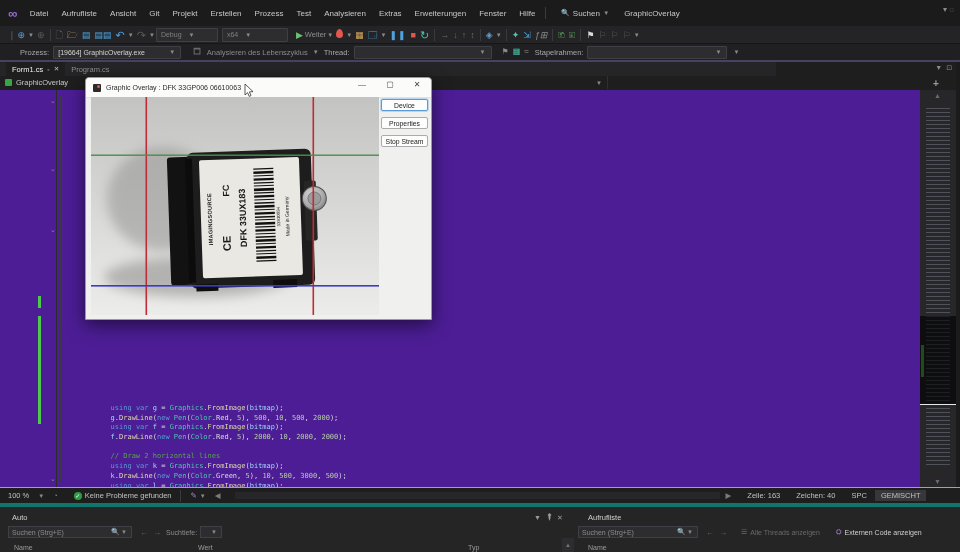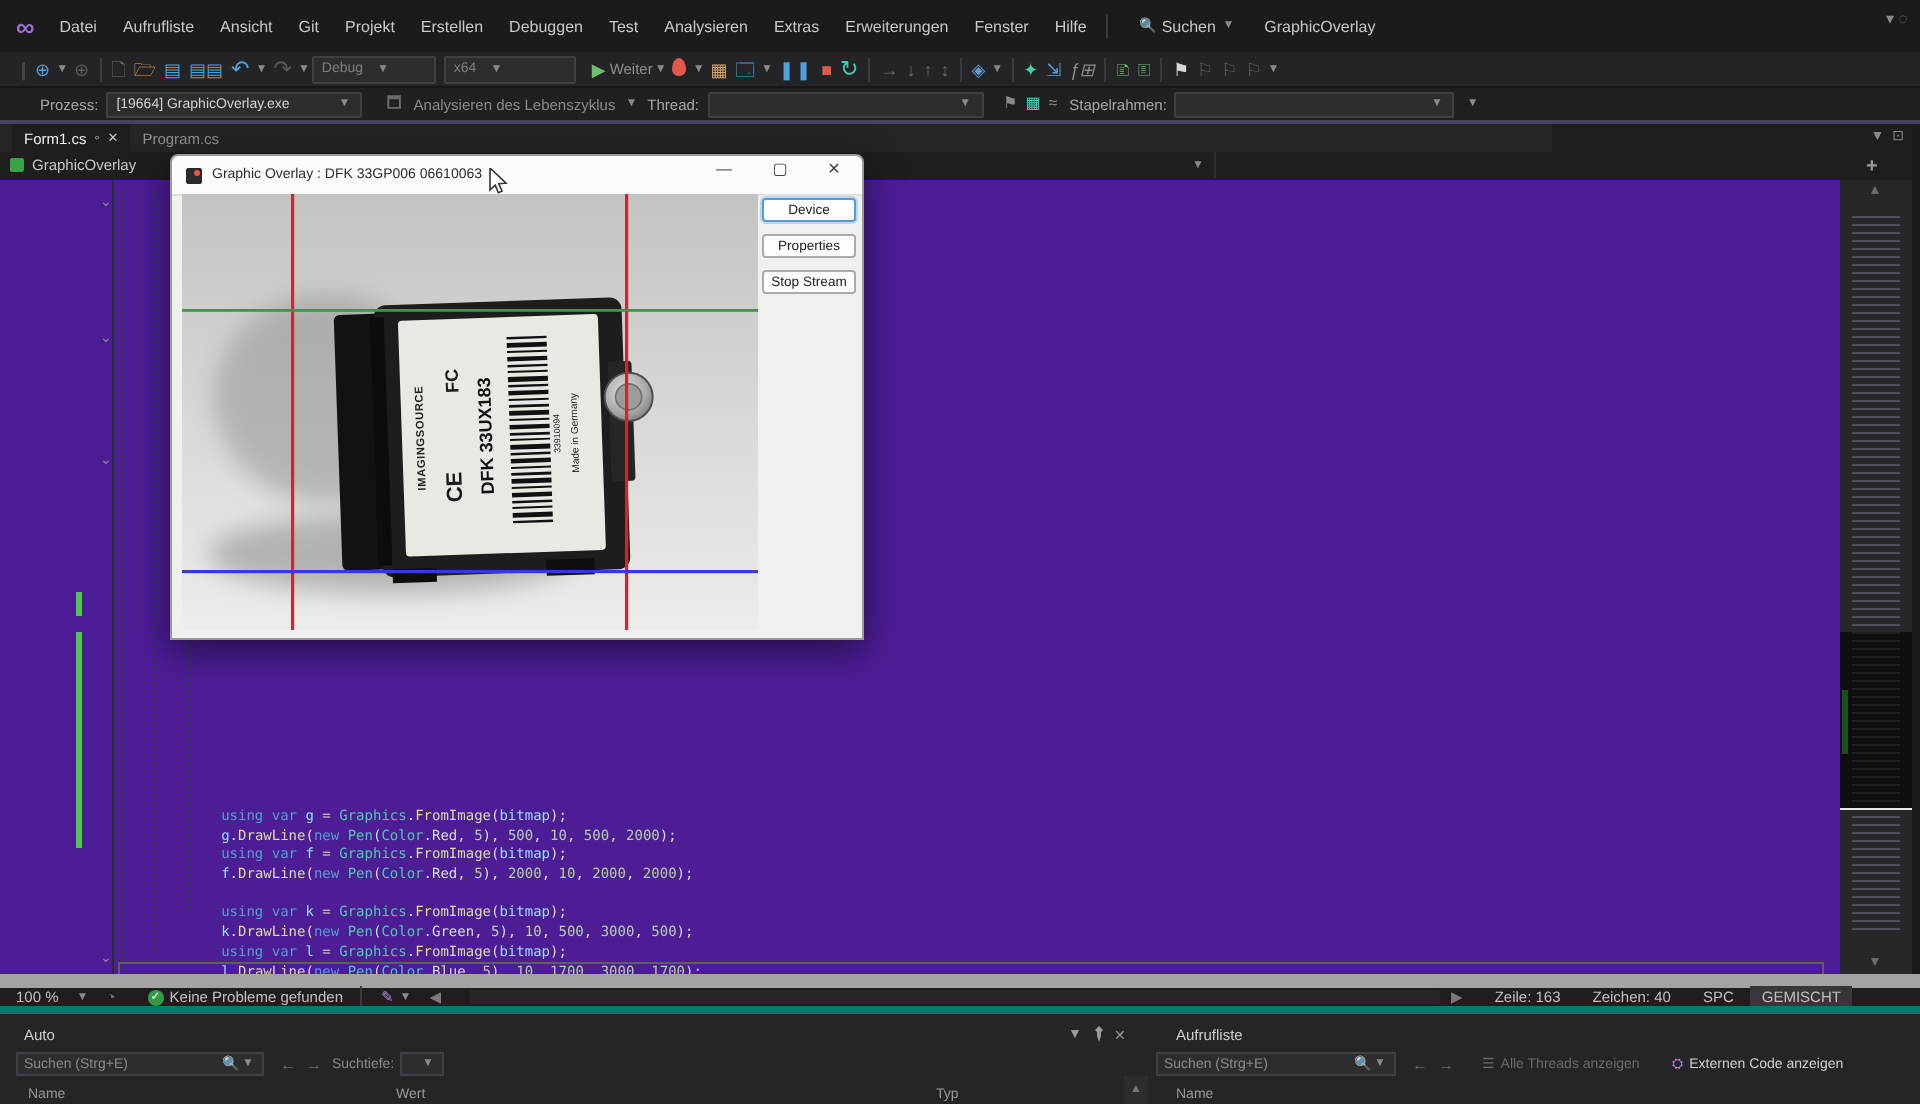--- a/index.html
+++ b/index.html
@@ -51,21 +51,21 @@
   
   #minimap{left:920px;top:90px;width:36px;height:397px;background:#27272a;}
   #mm-lines{position:absolute;left:6px;top:18px;width:24px;height:360px;
     background:repeating-linear-gradient(180deg,rgba(170,180,200,.30) 0 1px,transparent 1px 4px);}
   #mm-view{position:absolute;left:0;top:226px;width:36px;height:88px;background:rgba(0,0,0,.62);}
   #mm-curline{position:absolute;left:0;top:314px;width:36px;height:1px;background:#e8e8e8;}
   #mm-chg{position:absolute;left:1px;top:255px;width:3px;height:32px;background:#4ec94e;}
   .mm-arrow{position:absolute;left:934px;color:#6a6a6e;font-size:7px;}
   #rightedge{left:956px;top:62px;width:4px;height:425px;background:#1b1b1c;}
   
-  #estatus{left:0;top:487px;width:960px;height:16px;background:#1e1e1e;border-top:7px solid #a3a3a3;display:flex;align-items:center;font-size:7.5px;color:#c0c0c0;box-sizing:border-box;}
+  #estatus{left:0;top:487px;width:960px;height:16px;background:#1e1e1e;border-top:1px solid #a3a3a3;display:flex;align-items:center;font-size:7.5px;color:#c0c0c0;box-sizing:border-box;}
   .okdot{width:8px;height:8px;border-radius:50%;background:#2d9d44;color:#fff;font-size:6px;line-height:8px;text-align:center;margin:0 3px 0 8px;}
   #hscroll{width:485px;height:7px;background:#27272a;margin:0 6px;border-radius:1px;}
   .stxt{margin:0 8px;flex:0 0 auto;}
   #mixed-badge{background:#37373b;padding:1px 6px;margin-right:4px;}
   
   #panels{left:0;top:503px;width:960px;height:49px;background:#252526;border-top:4px solid #0f766e;}
   .ptitle{position:absolute;font-size:7.5px;color:#cfcfcf;}
   .pic{position:absolute;color:#9a9a9a;font-size:7px;}
   .searchbox{position:absolute;height:12px;background:#2d2d30;border:1px solid #3f3f46;display:flex;align-items:center;font-size:7px;color:#8a8a8a;padding:0 3px;box-sizing:border-box;}
   .searchbox .ph{flex:1 1 auto;}
@@ -95,21 +95,21 @@
 
   <div id="menubar" class="abs">
     <span id="vs-logo">∞</span>
     <span id="menus" style="display:flex;">
         <span class="menu-item">Datei</span>
         <span class="menu-item">Aufrufliste</span>
         <span class="menu-item">Ansicht</span>
         <span class="menu-item">Git</span>
         <span class="menu-item">Projekt</span>
         <span class="menu-item">Erstellen</span>
-        <span class="menu-item">Debuggen</span>
+        <span class="menu-item">Prozess</span>
         <span class="menu-item">Test</span>
         <span class="menu-item">Analysieren</span>
         <span class="menu-item">Extras</span>
         <span class="menu-item">Erweiterungen</span>
         <span class="menu-item">Fenster</span>
         <span class="menu-item">Hilfe</span>
       </span>
     <span class="sep"></span>
     <span id="search-box">
       <span class="mag">🔍</span>&nbsp;
@@ -241,20 +241,21 @@
     <div class="fold" style="top:136px">⌄</div>
     <div class="fold" style="top:385px">⌄</div>
     <div class="chgbar" style="top:206px;height:12px;"></div>
     <div class="chgbar" style="top:226px;height:108px;"></div>
     <div id="code-lines">
         <div class="code-line"><span class="tk-pl">            </span><span class="tk-kw">using</span><span class="tk-pl"> </span><span class="tk-kw">var</span><span class="tk-pl"> </span><span class="tk-va">g</span><span class="tk-pl"> = </span><span class="tk-ty">Graphics</span><span class="tk-pl">.</span><span class="tk-me">FromImage</span><span class="tk-pl">(</span><span class="tk-va">bitmap</span><span class="tk-pl">);</span></div>
         <div class="code-line"><span class="tk-pl">            </span><span class="tk-va">g</span><span class="tk-pl">.</span><span class="tk-me">DrawLine</span><span class="tk-pl">(</span><span class="tk-kw">new</span><span class="tk-pl"> </span><span class="tk-ty">Pen</span><span class="tk-pl">(</span><span class="tk-ty">Color</span><span class="tk-pl">.Red, </span><span class="tk-nu">5</span><span class="tk-pl">), </span><span class="tk-nu">500</span><span class="tk-pl">, </span><span class="tk-nu">10</span><span class="tk-pl">, </span><span class="tk-nu">500</span><span class="tk-pl">, </span><span class="tk-nu">2000</span><span class="tk-pl">);</span></div>
         <div class="code-line"><span class="tk-pl">            </span><span class="tk-kw">using</span><span class="tk-pl"> </span><span class="tk-kw">var</span><span class="tk-pl"> </span><span class="tk-va">f</span><span class="tk-pl"> = </span><span class="tk-ty">Graphics</span><span class="tk-pl">.</span><span class="tk-me">FromImage</span><span class="tk-pl">(</span><span class="tk-va">bitmap</span><span class="tk-pl">);</span></div>
         <div class="code-line"><span class="tk-pl">            </span><span class="tk-va">f</span><span class="tk-pl">.</span><span class="tk-me">DrawLine</span><span class="tk-pl">(</span><span class="tk-kw">new</span><span class="tk-pl"> </span><span class="tk-ty">Pen</span><span class="tk-pl">(</span><span class="tk-ty">Color</span><span class="tk-pl">.Red, </span><span class="tk-nu">5</span><span class="tk-pl">), </span><span class="tk-nu">2000</span><span class="tk-pl">, </span><span class="tk-nu">10</span><span class="tk-pl">, </span><span class="tk-nu">2000</span><span class="tk-pl">, </span><span class="tk-nu">2000</span><span class="tk-pl">);</span></div>
         <div class="code-line"></div>
+        <div class="code-line"><span class="tk-pl">            </span><span class="tk-co">// Draw 2 horizontal lines</span></div>
         <div class="code-line"><span class="tk-pl">            </span><span class="tk-kw">using</span><span class="tk-pl"> </span><span class="tk-kw">var</span><span class="tk-pl"> </span><span class="tk-va">k</span><span class="tk-pl"> = </span><span class="tk-ty">Graphics</span><span class="tk-pl">.</span><span class="tk-me">FromImage</span><span class="tk-pl">(</span><span class="tk-va">bitmap</span><span class="tk-pl">);</span></div>
         <div class="code-line"><span class="tk-pl">            </span><span class="tk-va">k</span><span class="tk-pl">.</span><span class="tk-me">DrawLine</span><span class="tk-pl">(</span><span class="tk-kw">new</span><span class="tk-pl"> </span><span class="tk-ty">Pen</span><span class="tk-pl">(</span><span class="tk-ty">Color</span><span class="tk-pl">.Green, </span><span class="tk-nu">5</span><span class="tk-pl">), </span><span class="tk-nu">10</span><span class="tk-pl">, </span><span class="tk-nu">500</span><span class="tk-pl">, </span><span class="tk-nu">3000</span><span class="tk-pl">, </span><span class="tk-nu">500</span><span class="tk-pl">);</span></div>
         <div class="code-line"><span class="tk-pl">            </span><span class="tk-kw">using</span><span class="tk-pl"> </span><span class="tk-kw">var</span><span class="tk-pl"> </span><span class="tk-va">l</span><span class="tk-pl"> = </span><span class="tk-ty">Graphics</span><span class="tk-pl">.</span><span class="tk-me">FromImage</span><span class="tk-pl">(</span><span class="tk-va">bitmap</span><span class="tk-pl">);</span></div>
         <div class="code-line current"><span class="tk-pl">            </span><span class="tk-va">l</span><span class="tk-pl">.</span><span class="tk-me">DrawLine</span><span class="tk-pl">(</span><span class="tk-kw">new</span><span class="tk-pl"> </span><span class="tk-ty">Pen</span><span class="tk-pl">(</span><span class="tk-ty">Color</span><span class="tk-pl">.Blue, </span><span class="tk-nu">5</span><span class="tk-pl">), </span><span class="tk-nu">10</span><span class="tk-pl">, </span><span class="tk-nu">1700</span><span class="tk-pl">, </span><span class="tk-nu">3000</span><span class="tk-pl">, </span><span class="tk-nu">1700</span><span class="tk-pl">);</span></div>
         <div class="code-line"></div>
         <div class="code-line"><span class="tk-pl">            </span><span class="tk-co">// Now draw the image with the line in IC Imaging Display Control</span></div>
         <div class="code-line"><span class="tk-pl">            </span><span class="tk-co">// This works fine, because buffer and bitmap share the same</span></div>
         <div class="code-line"><span class="tk-pl">            </span><span class="tk-co">// memory.</span></div>
         <div class="code-line"><span class="tk-pl">            ic4Display</span><span class="tk-pl">.</span><span class="tk-me">DisplayBuffer</span><span class="tk-pl">(</span><span class="tk-va">buffer</span><span class="tk-pl">);</span></div>
         <div class="code-line"><span class="tk-pl">        }</span></div>

